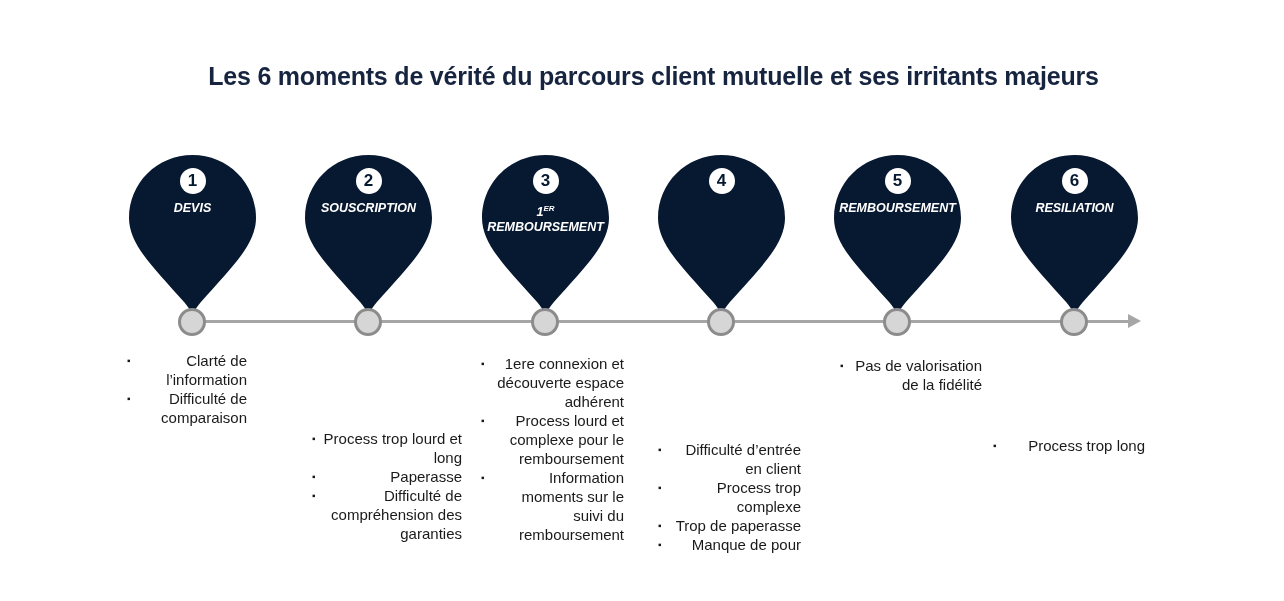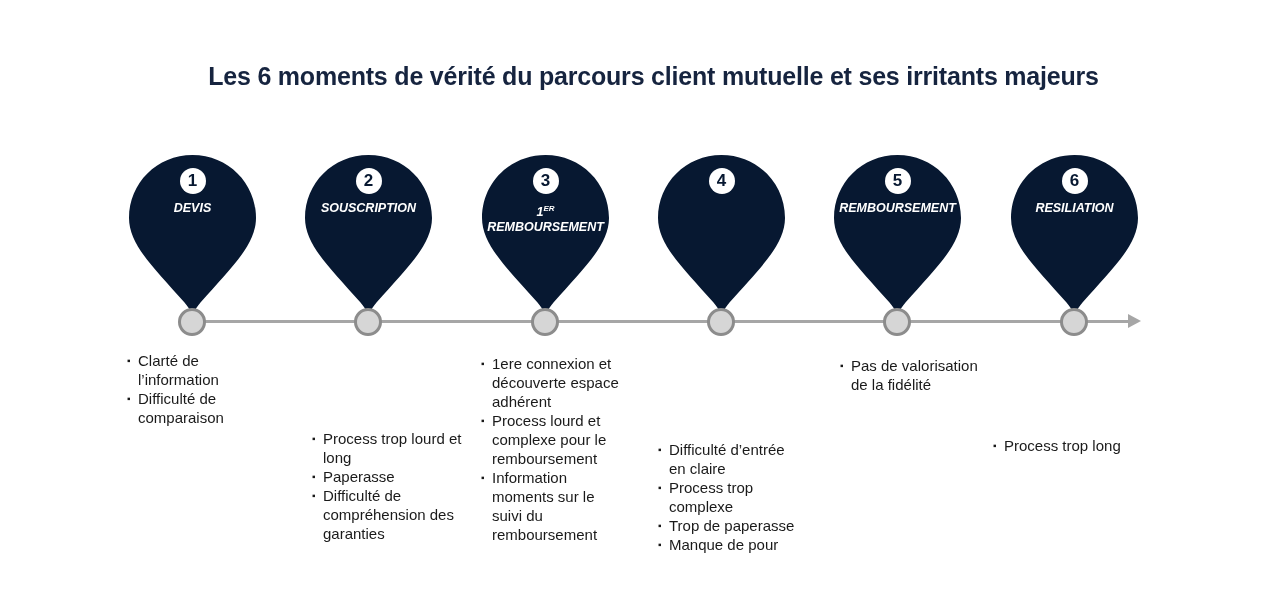--- a/index.html
+++ b/index.html
@@ -76,21 +76,21 @@
   .irritants:nth-of-type(3){left:481px;top:354px;width:143px;}
   .irritants:nth-of-type(4){left:658px;top:440px;width:143px;}
   .irritants:nth-of-type(5){left:840px;top:356px;width:142px;}
   .irritants:nth-of-type(6){left:993px;top:436px;width:152px;}
   .item{display:flex;align-items:flex-start;}
   .bullet{
     flex:0 0 11px;width:11px;
     font-size:10px;line-height:19px;
     color:var(--body_text,#1a1a1a);
   }
-  .item-text{flex:1;}
+  .item-text{flex:1;text-align:right;}
 </style>
 </head>
 <body>
 
 <div class="canvas">
   <div class="title">Les 6 moments de vérité du parcours client mutuelle et ses irritants majeurs</div>
 
   <div class="tl-line"></div>
   <div class="tl-arrowhead"></div>
 
@@ -221,21 +221,21 @@
 
   <div class="item">
     <span class="bullet">▪</span>
     <span class="item-text">Information moments sur le suivi du remboursement</span>
   </div>
 </div>
 
   <div class="irritants">
   <div class="item">
     <span class="bullet">▪</span>
-    <span class="item-text">Difficulté d’entrée en claire</span>
+    <span class="item-text">Difficulté d’entrée en client</span>
   </div>
 
   <div class="item">
     <span class="bullet">▪</span>
     <span class="item-text">Process trop complexe</span>
   </div>
 
   <div class="item">
     <span class="bullet">▪</span>
     <span class="item-text">Trop de paperasse</span>

